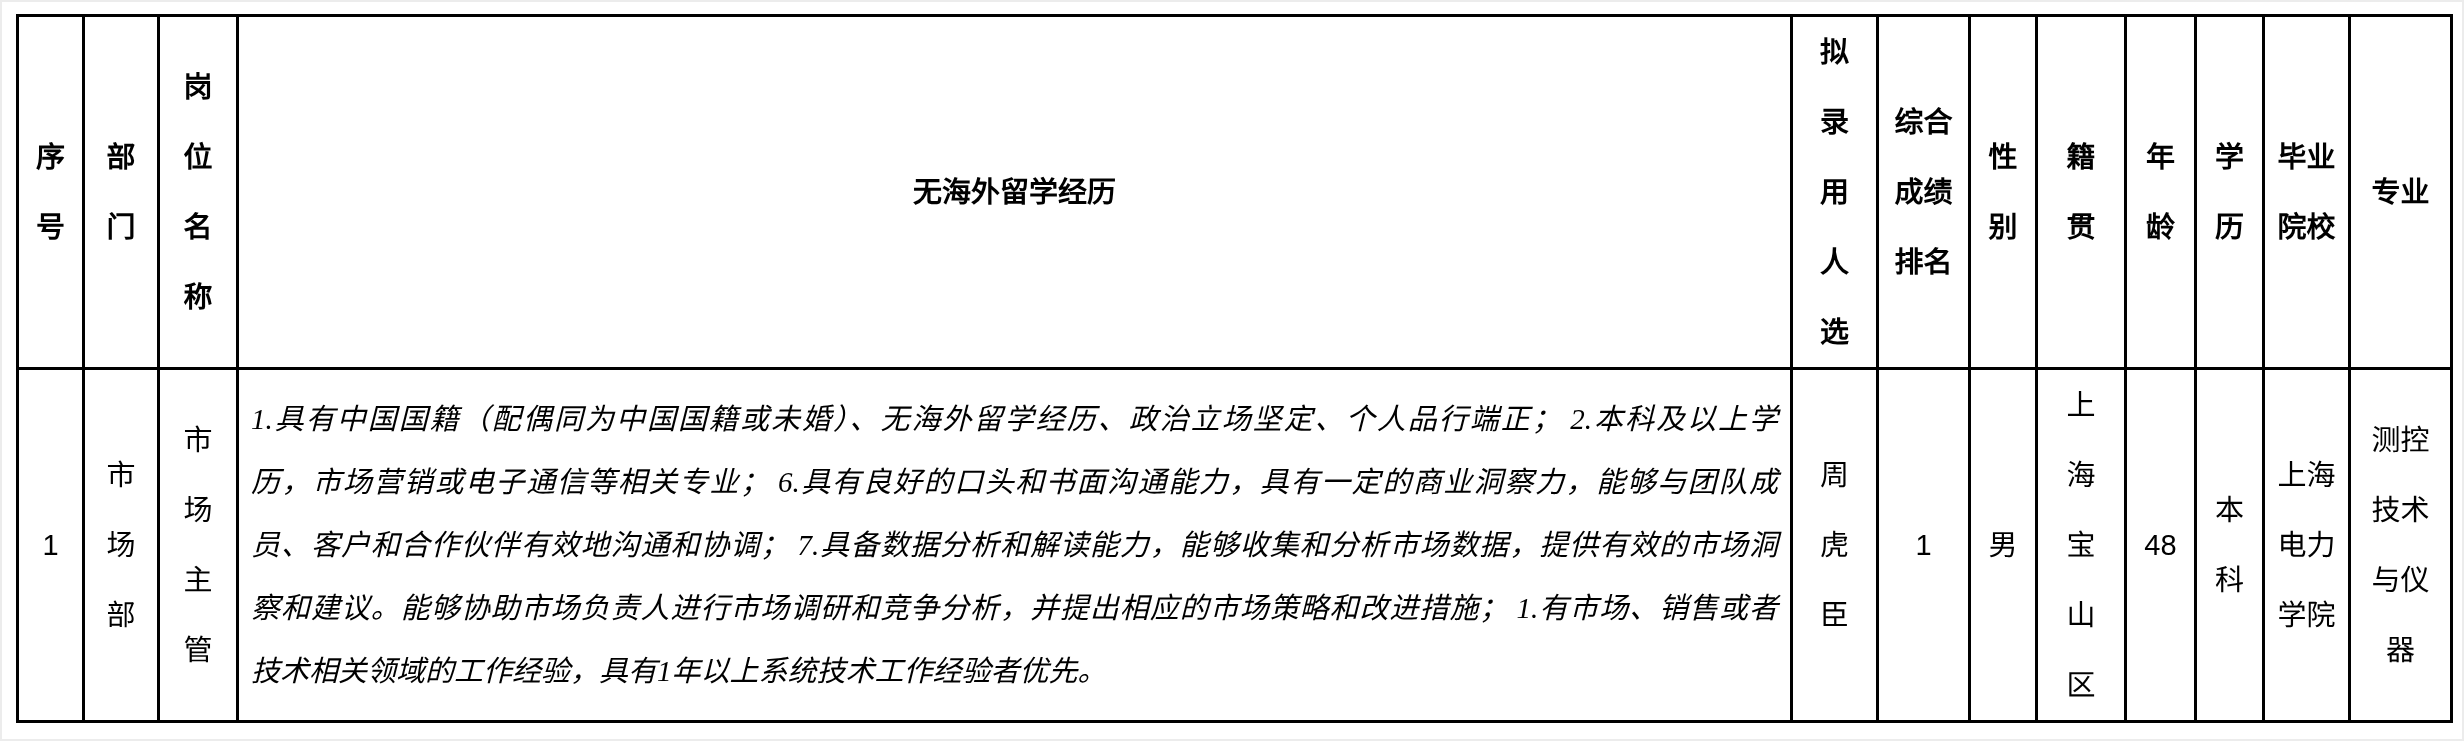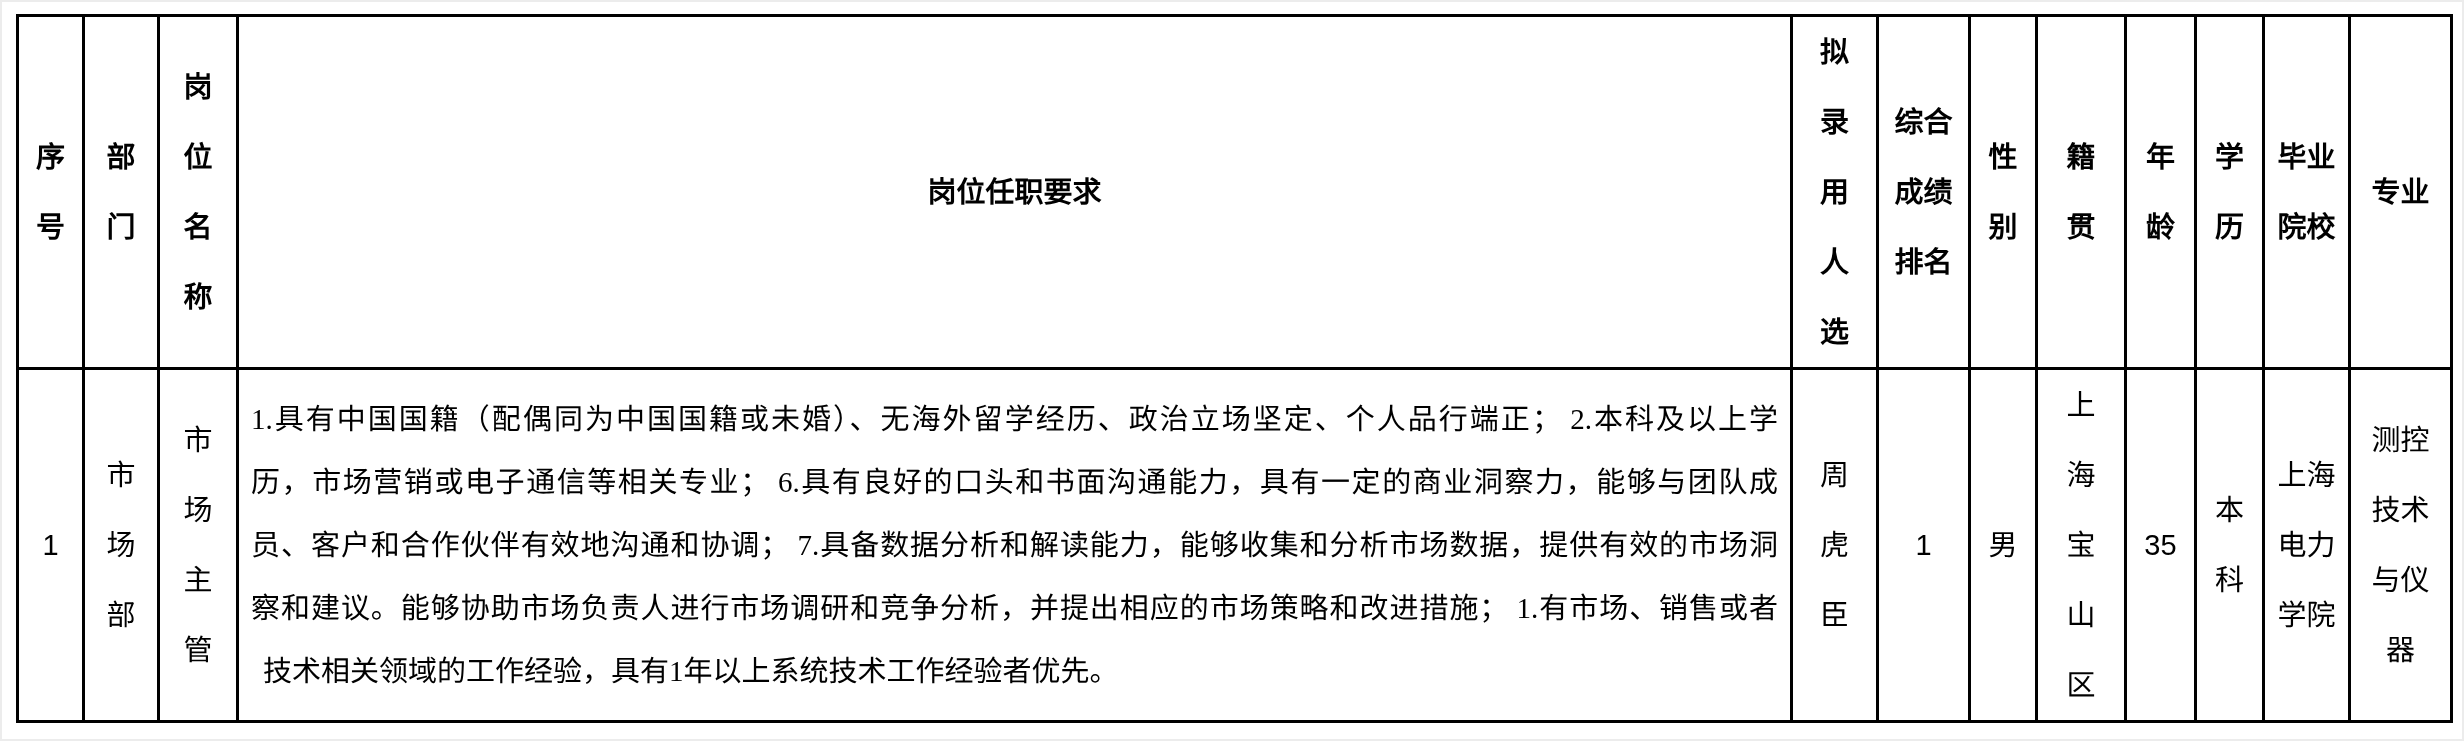--- a/index.html
+++ b/index.html
@@ -31,28 +31,28 @@
   }
   .doc-table thead th{font-weight:bold;}
   tr.hdr{height:350px;}
   tr.body-row{height:352px;}
   .num{font-family:"Liberation Sans","DejaVu Sans",sans-serif;}
   td.req{
     text-align:left;
     padding:4px 12px;
     line-height:63px;
     white-space:normal;
+    font-style:italic;
   }
   td.req .lines div{
     text-align:justify;
     text-align-last:justify;
   }
   td.req .lines div:last-child{
     text-align-last:left;
-    margin-left:12px;
   }
 </style>
 </head>
 <body>
 
 <div class="page">
   <table class="doc-table">
     <colgroup>
       <col style="width:66px">
         <col style="width:75px">
@@ -70,21 +70,21 @@
     <thead>
       <tr class="hdr">
         <th>序
 号</th>
         <th>部
 门</th>
         <th>岗
 位
 名
 称</th>
-        <th>岗位任职要求</th>
+        <th>无海外留学经历</th>
         <th>拟
 录
 用
 人
 选</th>
         <th>综合
 成绩
 排名</th>
         <th>性
 别</th>
@@ -121,21 +121,21 @@
         <td>周
 虎
 臣</td>
         <td class="num">1</td>
         <td>男</td>
         <td>上
 海
 宝
 山
 区</td>
-        <td class="num">35</td>
+        <td class="num">48</td>
         <td>本
 科</td>
         <td>上海
 电力
 学院</td>
         <td>测控
 技术
 与仪
 器</td>
       </tr>

